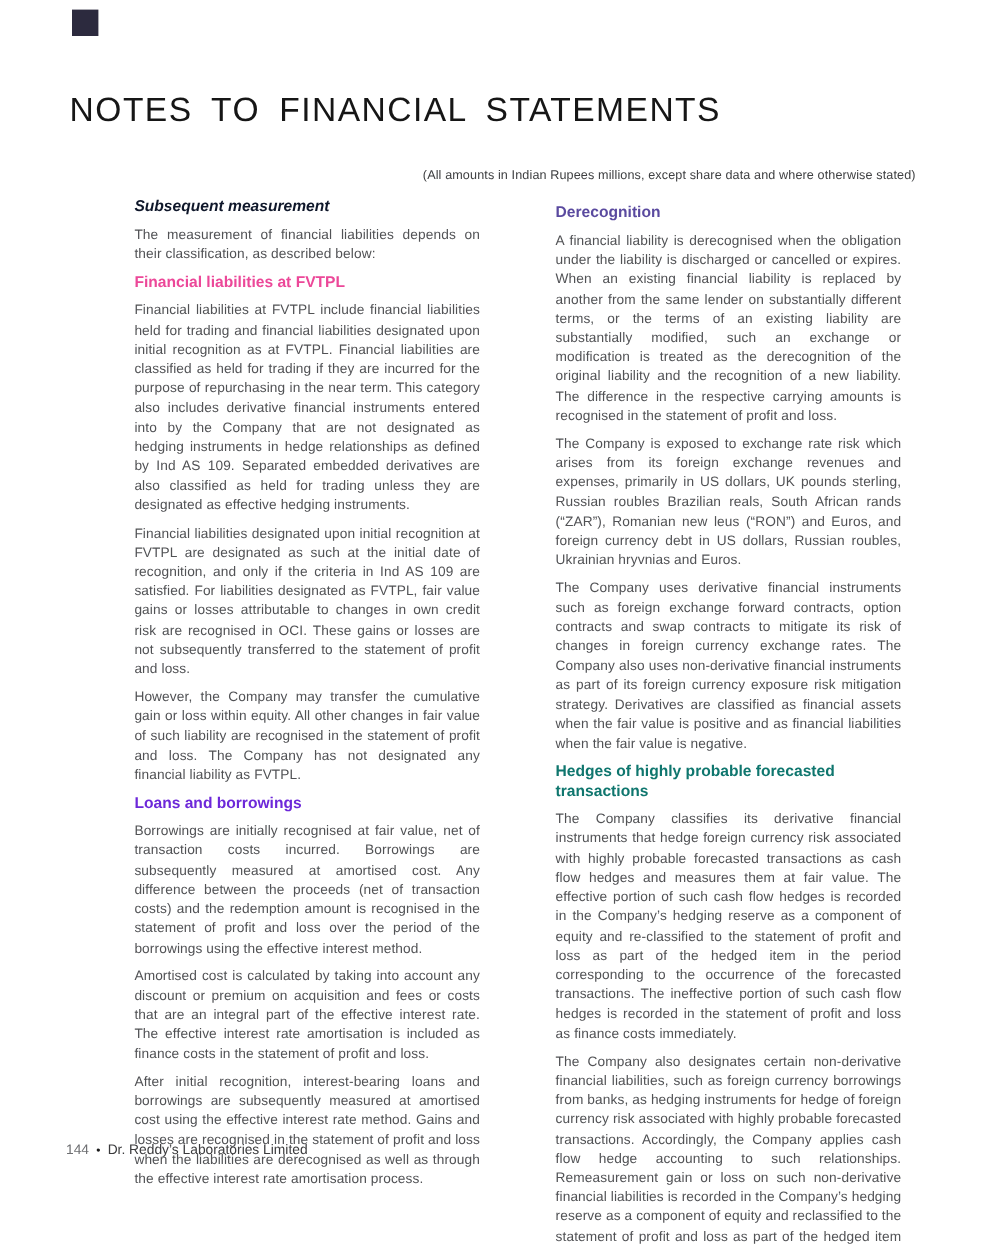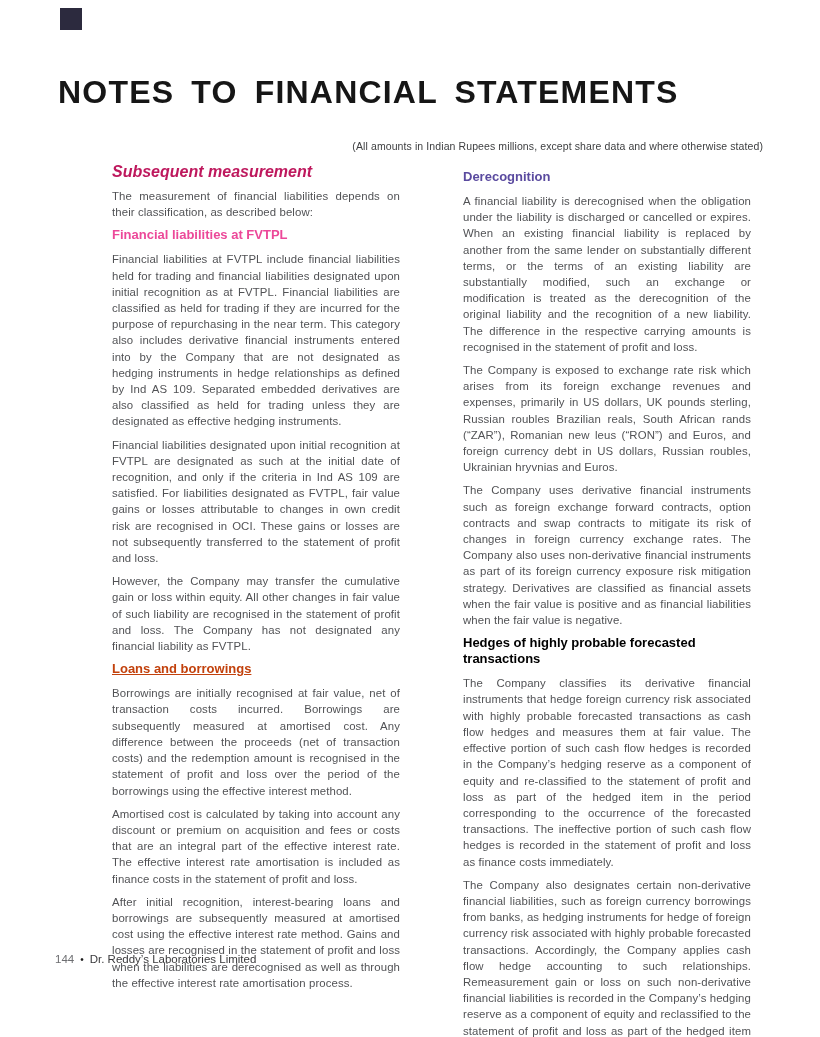--- a/index.html
+++ b/index.html
@@ -19,26 +19,26 @@
     position: absolute;
     left: 60px;
     top: 8px;
     width: 22px;
     height: 22px;
   }
   .doc-title {
     position: absolute;
     left: 58px;
     top: 76px;
-    font-size: 32px;
+    font-size: 28px;
     line-height: 32px;
     color: #161616;
     letter-spacing: 1.2px;
     word-spacing: 7px;
-    font-weight: 700;
+    font-weight: 400;
     white-space: nowrap;
   }
   .amounts-note {
     position: absolute;
     right: 57px;
     top: 140px;
     font-size: 10.5px;
     color: #3f4042;
     letter-spacing: 0.1px;
   }
@@ -63,25 +63,25 @@
     letter-spacing: 0.1px;
   }
   .h-purple {
     font-size: 13px;
     line-height: 16px;
     font-weight: bold;
     color: #5a4a9f;
     margin: 5px 0 8px 0;
   }
   .h-italic {
-    font-size: 16px;
+    font-size: 13px;
     line-height: 16px;
     font-weight: bold;
     font-style: italic;
-    color: #be185d;
+    color: #0f172a;
     margin: 0 0 8px 0;
   }
   .footer {
     position: absolute;
     left: 55px;
     top: 953px;
     font-size: 11.5px;
     color: #3a3a3c;
     display: flex;
     align-items: center;
@@ -103,32 +103,32 @@
 
   <div class="columns">
 
     <div class="col">
       <h3 class="h-italic">Subsequent measurement</h3>
       <p class="para">The measurement of financial liabilities depends on their classification, as described below:</p>
       <h3 class="h-purple" style="color: #ec4899;">Financial liabilities at FVTPL</h3>
       <p class="para">Financial liabilities at FVTPL include financial liabilities held for trading and financial liabilities designated upon initial recognition as at FVTPL. Financial liabilities are classified as held for trading if they are incurred for the purpose of repurchasing in the near term. This category also includes derivative financial instruments entered into by the Company that are not designated as hedging instruments in hedge relationships as defined by Ind AS 109. Separated embedded derivatives are also classified as held for trading unless they are designated as effective hedging instruments.</p>
       <p class="para">Financial liabilities designated upon initial recognition at FVTPL are designated as such at the initial date of recognition, and only if the criteria in Ind AS 109 are satisfied. For liabilities designated as FVTPL, fair value gains or losses attributable to changes in own credit risk are recognised in OCI. These gains or losses are not subsequently transferred to the statement of profit and loss.</p>
       <p class="para">However, the Company may transfer the cumulative gain or loss within equity. All other changes in fair value of such liability are recognised in the statement of profit and loss. The Company has not designated any financial liability as FVTPL.</p>
-      <h3 class="h-purple" style="color: #c2410c; text-decoration: underline;">Loans and borrowings</h3>
+      <h3 class="h-purple" style="color: #6d28d9;">Loans and borrowings</h3>
       <p class="para">Borrowings are initially recognised at fair value, net of transaction costs incurred. Borrowings are subsequently measured at amortised cost. Any difference between the proceeds (net of transaction costs) and the redemption amount is recognised in the statement of profit and loss over the period of the borrowings using the effective interest method.</p>
       <p class="para">Amortised cost is calculated by taking into account any discount or premium on acquisition and fees or costs that are an integral part of the effective interest rate. The effective interest rate amortisation is included as finance costs in the statement of profit and loss.</p>
       <p class="para">After initial recognition, interest-bearing loans and borrowings are subsequently measured at amortised cost using the effective interest rate method. Gains and losses are recognised in the statement of profit and loss when the liabilities are derecognised as well as through the effective interest rate amortisation process.</p>
     </div>
 
     <div class="col">
       <h3 class="h-purple" style="color: rgb(90, 74, 159);">Derecognition</h3>
       <p class="para">A financial liability is derecognised when the obligation under the liability is discharged or cancelled or expires. When an existing financial liability is replaced by another from the same lender on substantially different terms, or the terms of an existing liability are substantially modified, such an exchange or modification is treated as the derecognition of the original liability and the recognition of a new liability. The difference in the respective carrying amounts is recognised in the statement of profit and loss.</p>
       <p class="para">The Company is exposed to exchange rate risk which arises from its foreign exchange revenues and expenses, primarily in US dollars, UK pounds sterling, Russian roubles Brazilian reals, South African rands (“ZAR”), Romanian new leus (“RON”) and Euros, and foreign currency debt in US dollars, Russian roubles, Ukrainian hryvnias and Euros.</p>
       <p class="para">The Company uses derivative financial instruments such as foreign exchange forward contracts, option contracts and swap contracts to mitigate its risk of changes in foreign currency exchange rates. The Company also uses non-derivative financial instruments as part of its foreign currency exposure risk mitigation strategy. Derivatives are classified as financial assets when the fair value is positive and as financial liabilities when the fair value is negative.</p>
-      <h3 class="h-purple" style="color: #000000;">Hedges of highly probable forecasted transactions</h3>
+      <h3 class="h-purple" style="color: #0f766e;">Hedges of highly probable forecasted transactions</h3>
       <p class="para">The Company classifies its derivative financial instruments that hedge foreign currency risk associated with highly probable forecasted transactions as cash flow hedges and measures them at fair value. The effective portion of such cash flow hedges is recorded in the Company’s hedging reserve as a component of equity and re-classified to the statement of profit and loss as part of the hedged item in the period corresponding to the occurrence of the forecasted transactions. The ineffective portion of such cash flow hedges is recorded in the statement of profit and loss as finance costs immediately.</p>
       <p class="para">The Company also designates certain non-derivative financial liabilities, such as foreign currency borrowings from banks, as hedging instruments for hedge of foreign currency risk associated with highly probable forecasted transactions. Accordingly, the Company applies cash flow hedge accounting to such relationships. Remeasurement gain or loss on such non-derivative financial liabilities is recorded in the Company’s hedging reserve as a component of equity and reclassified to the statement of profit and loss as part of the hedged item in the period corresponding to the occurrence of the forecasted transactions.</p>
     </div>
 
   </div>
 
   <div class="footer">
     <span class="page-num">144</span>
     <span class="dot">•</span>
     <span class="company">Dr. Reddy’s Laboratories Limited</span>

